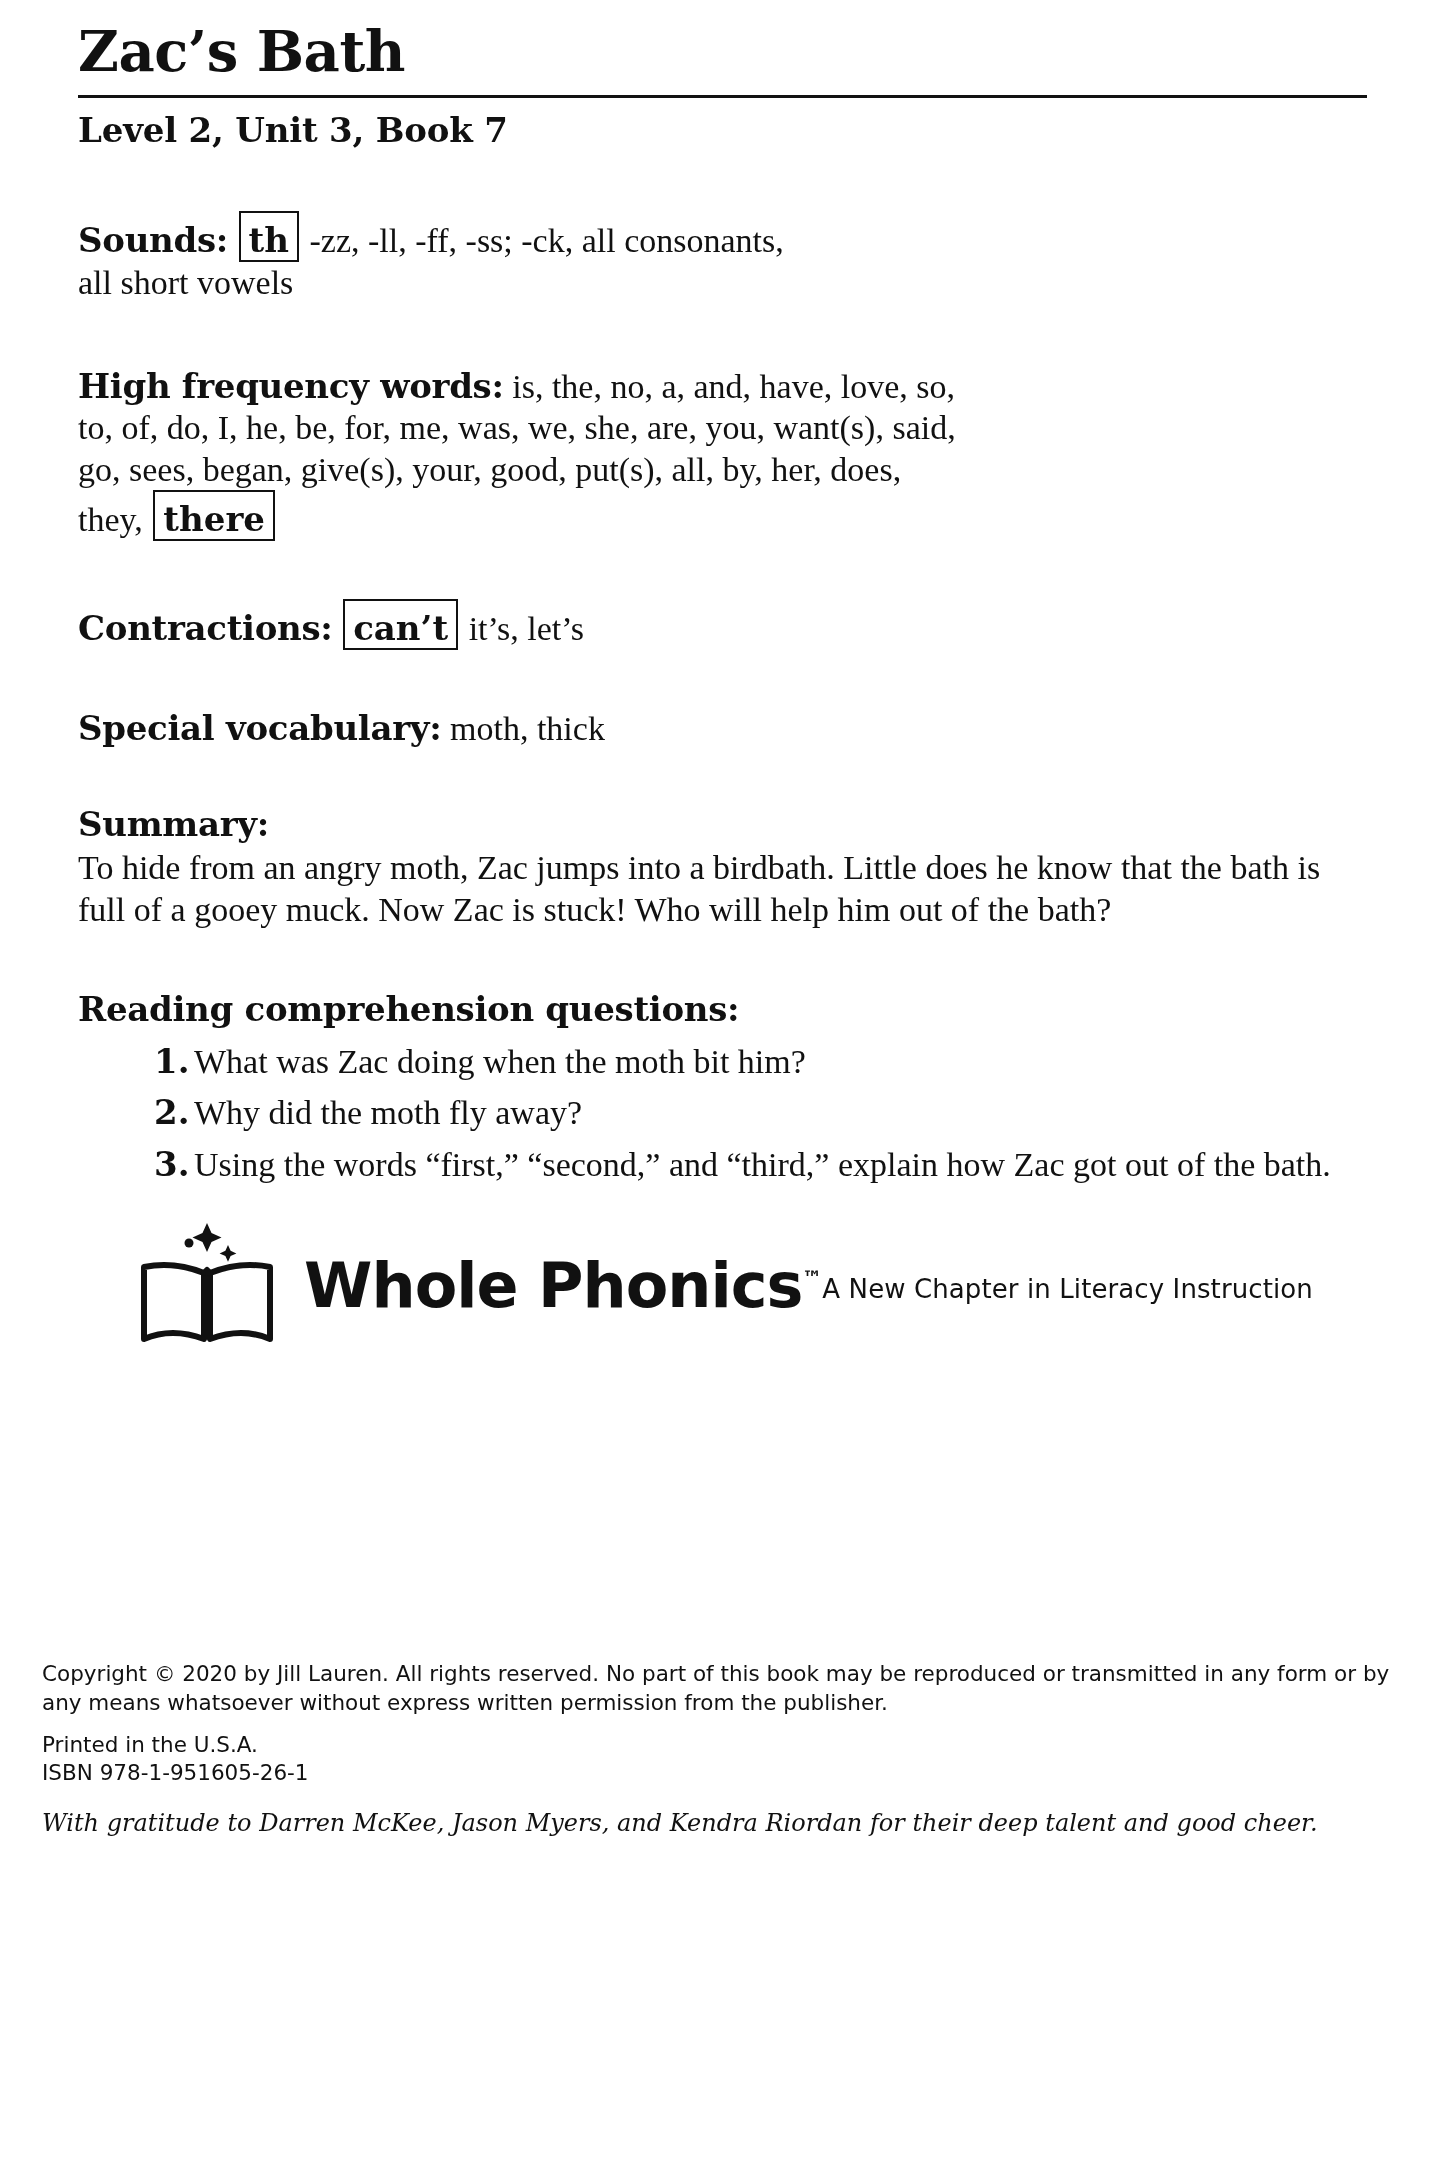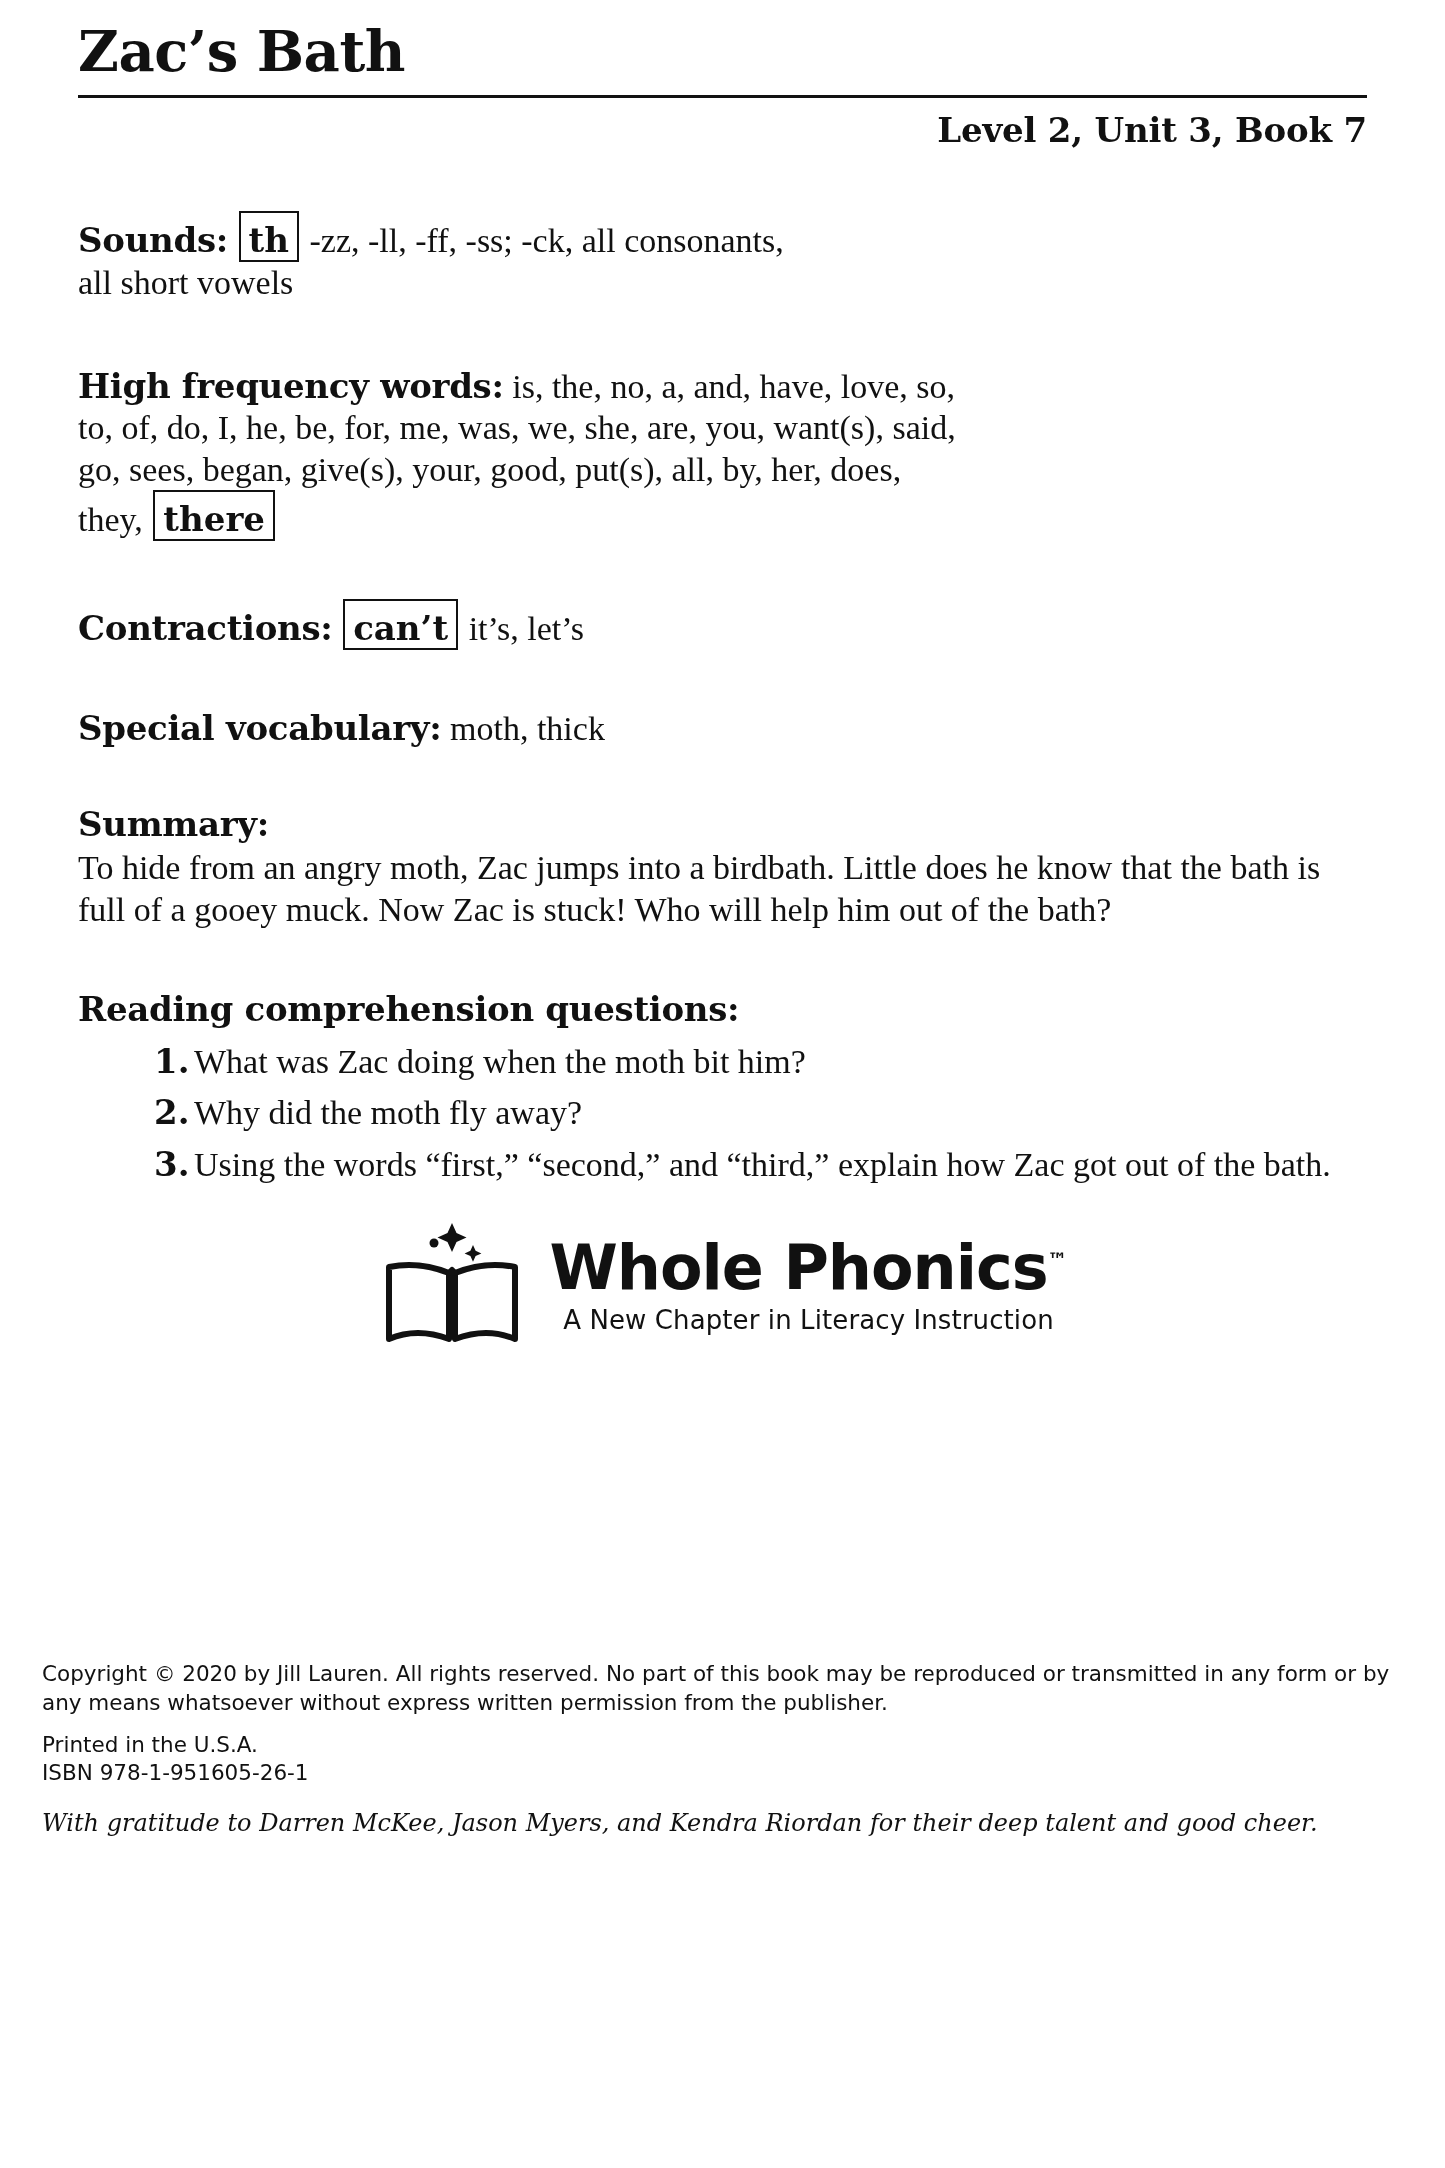--- a/index.html
+++ b/index.html
@@ -36,21 +36,20 @@
     border-bottom: 3px solid #111111;
     margin-top: 14px;
     margin-bottom: 14px;
   }
   .subtitle {
     font-family: "DejaVu Serif", serif;
     font-weight: bold;
     font-size: 34px;
     line-height: 1.1;
     letter-spacing: -0.2px;
-    text-align: right;
   }
   
   .section {
     font-size: 34px;
     line-height: 1.22;
     margin-left: 0px;
   }
   .lbl {
     font-family: "DejaVu Serif", serif;
     font-weight: bold;
@@ -112,21 +111,21 @@
     gap: 22px;
   }
   .logo-mark {
     width: 150px;
     height: 130px;
     position: relative;
     flex: none;
   }
   .logo-text {
     display: flex;
-    flex-direction: column;
+    flex-direction: row;
     align-items: center;
   }
   .logo-name {
     font-family: "DejaVu Sans", sans-serif;
     font-weight: bold;
     font-size: 62px;
     letter-spacing: -1px;
     line-height: 1;
     position: relative;
   }

